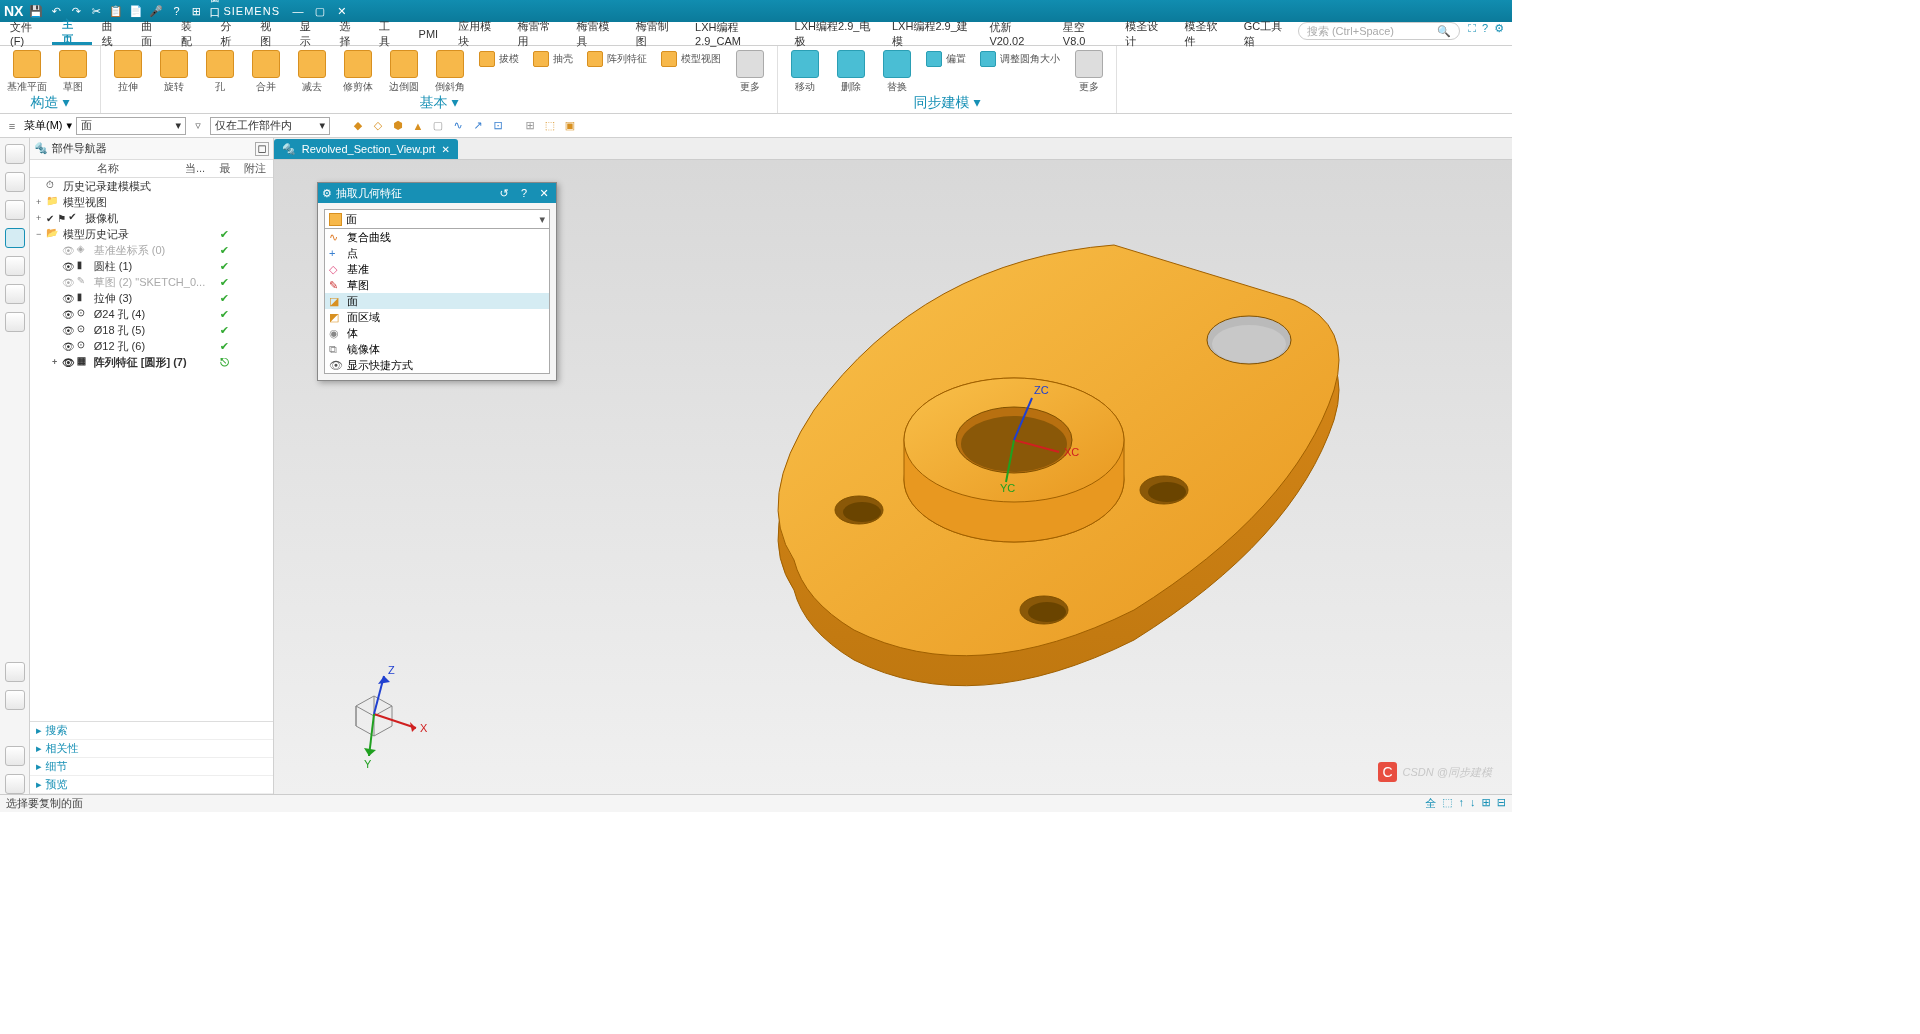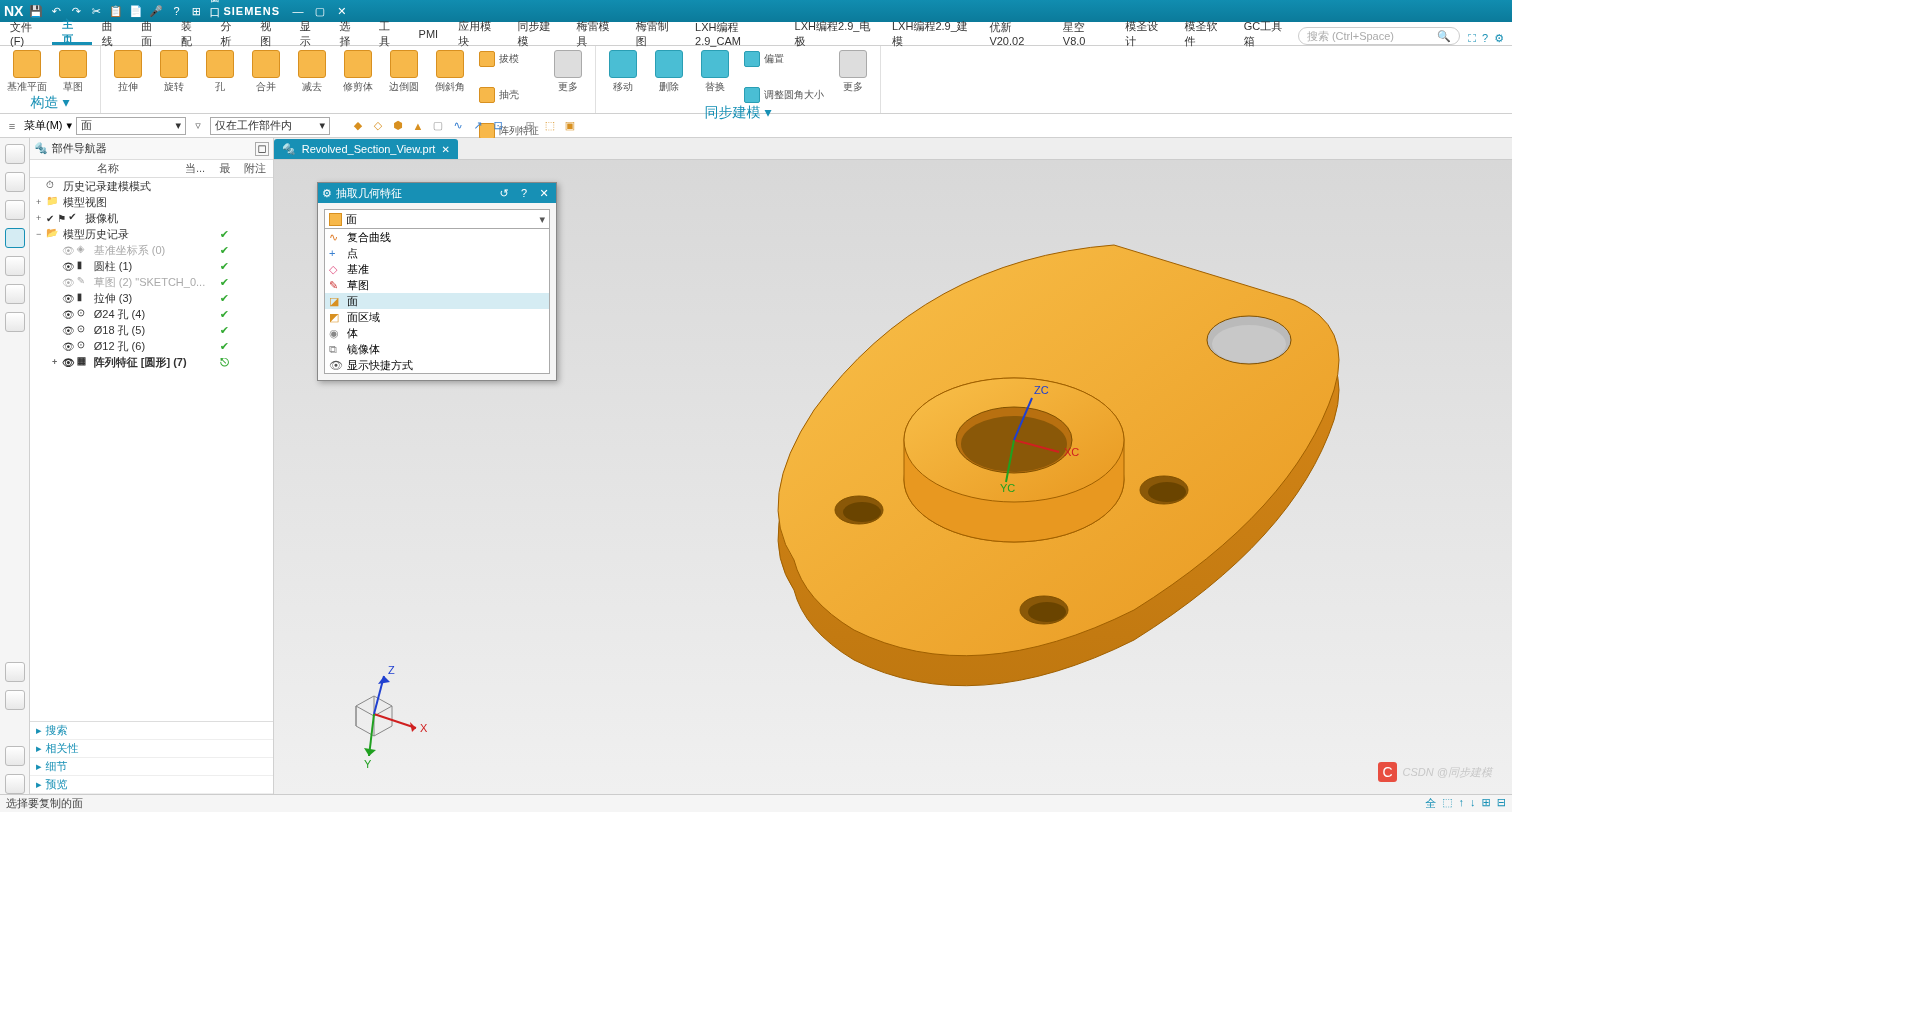--- a/index.html
+++ b/index.html
@@ -2,37 +2,37 @@
 <html><head>
 <meta charset="utf-8">
 <style>
 *{box-sizing:border-box;margin:0;padding:0;font-family:"Microsoft YaHei",Arial,sans-serif;font-size:11px;user-select:none}
 body{width:1512px;height:812px;overflow:hidden;background:#fff;position:relative}
 .titlebar{height:22px;background:linear-gradient(#118db0,#0b7a9a);color:#fff;display:flex;align-items:center;padding:0 4px}
 .titlebar .nx{font-weight:bold;font-size:14px;margin-right:6px}
 .titlebar .qat{display:flex;gap:6px;align-items:center}
 .titlebar .qat span{width:14px;height:14px;display:flex;align-items:center;justify-content:center;font-size:11px}
 .titlebar .title{flex:1;text-align:center;font-size:12px}
-.titlebar .brand{font-weight:bold;letter-spacing:1px;margin-right:10px}
+.titlebar .brand{font-weight:normal;letter-spacing:1px;margin-right:10px}
 .titlebar .winbtns{display:flex;gap:6px}
 .titlebar .winbtns span{width:16px;text-align:center}
-.menubar{height:24px;background:#fff;border-bottom:1px solid #d0d0d0;display:flex;align-items:flex-end}
+.menubar{height:24px;background:#fff;border-bottom:1px solid #d0d0d0;display:flex;align-items:flex-start}
 .menubar .mitem{padding:0 10px;height:100%;display:flex;align-items:center;color:#333;cursor:pointer}
 .menubar .mitem.active{color:#1790b5;border-bottom:3px solid #1790b5;font-weight:bold}
 .menubar .search{margin-left:auto;width:180px;height:18px;border:1px solid #ccc;border-radius:9px;padding:0 8px;color:#aaa;font-size:10px;display:flex;align-items:center;justify-content:space-between}
 .menubar .ricons{display:flex;gap:6px;margin:0 8px;color:#1790b5}
 .ribbon{height:68px;background:#fff;border-bottom:1px solid #d0d0d0;display:flex}
 .rgroup{border-right:1px solid #e0e0e0;padding:2px 6px 0;display:flex;flex-direction:column;align-items:center}
 .rgroup .tools{display:flex;gap:4px;flex:1;align-items:flex-start}
 .rgroup .glabel{font-size:14px;color:#1790b5;padding-bottom:2px}
 .tool-lg{width:42px;display:flex;flex-direction:column;align-items:center;gap:2px;padding-top:2px}
 .tool-lg .ticn{width:28px;height:28px;background:#f7b84a;border:1px solid #d89020;border-radius:3px}
 .tool-lg .ticn.teal{background:#4abed4;border-color:#2a9eb4}
 .tool-lg .tlbl{font-size:10px;color:#555}
-.tool-sm-col{display:flex;flex-direction:column;gap:18px;padding-top:2px}
+.tool-sm-col{display:flex;flex-direction:row;gap:6px;padding-top:2px}
 .tool-sm{display:flex;align-items:center;gap:4px;height:18px;padding:0 4px}
 .tool-sm .sicn{width:16px;height:16px;background:#f7b84a;border:1px solid #d89020;border-radius:2px}
 .tool-sm .sicn.teal{background:#4abed4;border-color:#2a9eb4}
 .tool-sm .slbl{font-size:10px;color:#555}
 .selbar{height:24px;background:#fff;border-bottom:1px solid #d0d0d0;display:flex;align-items:center;padding:0 4px;gap:4px}
 .selbar .combo{height:18px;border:1px solid #aaa;background:#fff;padding:0 4px;display:flex;align-items:center;justify-content:space-between;color:#333;font-size:10px}
 .selbar .ic{width:16px;height:16px;display:flex;align-items:center;justify-content:center;color:#666}
 .body{position:absolute;top:138px;bottom:18px;left:0;right:0;display:flex}
 .leftrail{width:30px;background:#f5f5f5;border-right:1px solid #d0d0d0;display:flex;flex-direction:column;align-items:center;gap:8px;padding-top:6px}
 .leftrail .ricn{width:20px;height:20px;border:1px solid #bbb;border-radius:3px;background:linear-gradient(#fff,#e8e8e8)}
@@ -105,21 +105,21 @@
     <div class="mitem">曲线</div>
     <div class="mitem">曲面</div>
     <div class="mitem">装配</div>
     <div class="mitem">分析</div>
     <div class="mitem">视图</div>
     <div class="mitem">显示</div>
     <div class="mitem">选择</div>
     <div class="mitem">工具</div>
     <div class="mitem">PMI</div>
     <div class="mitem">应用模块</div>
-    <div class="mitem">同步建模</div>
+    <div class="mitem">梅雷常用</div>
     <div class="mitem">梅雷模具</div>
     <div class="mitem">梅雷制图</div>
     <div class="mitem">LXH编程2.9_CAM</div>
     <div class="mitem">LXH编程2.9_电极</div>
     <div class="mitem">LXH编程2.9_建模</div>
     <div class="mitem">优新 V20.02</div>
     <div class="mitem">星空 V8.0</div>
     <div class="mitem">模圣设计</div>
     <div class="mitem">模圣软件</div>
     <div class="mitem">GC工具箱</div>

